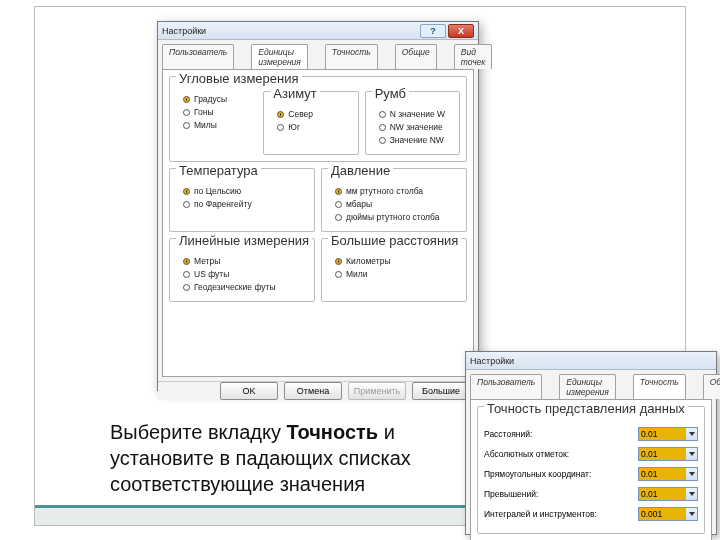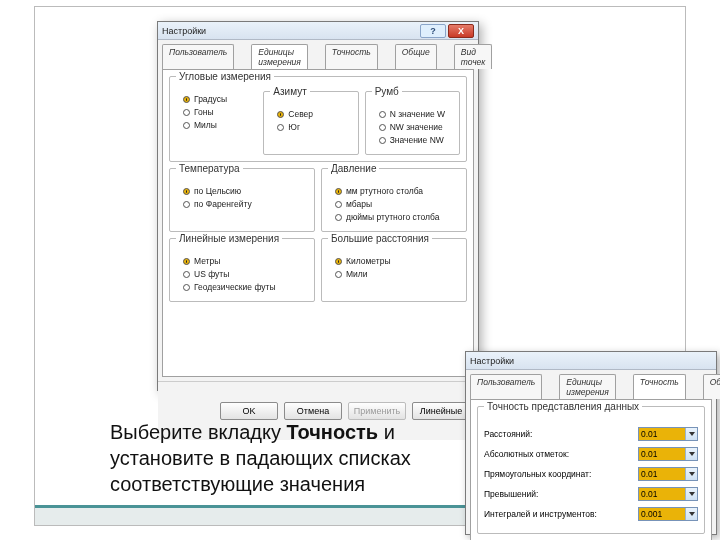--- a/index.html
+++ b/index.html
@@ -14,28 +14,28 @@
   .tbtn { width: 26px; height: 14px; margin-left: 2px; display:flex;align-items:center;justify-content:center;font-size:9px;font-weight:bold;border-radius:2px; }
   .help-btn { background:#dfeffd;border:1px solid #8aa5c9;color:#2b4c77; }
   .close-btn { background: linear-gradient(#e67c6a,#c83a27); border:1px solid #8a2a1d; color:#fff; }
 
   .tabs { display:flex; gap:16px; padding: 4px 4px 0 4px; font-style: italic; }
   .tab { padding: 2px 6px; border:1px solid #a0a0a0; border-bottom:none; background:#f7f7f7; font-size:8.5px;color:#333; margin-right:1px; border-radius:2px 2px 0 0; }
   .tab.active { background:#fff; }
   .tabbody { margin: 0 4px 4px 4px; border:1px solid #a0a0a0; background:#fff; padding:6px; height: 308px; }
 
   .grp { border:1px solid #bbb; border-radius:2px; padding: 14px 6px 6px 6px; position:relative; margin-bottom:6px; }
-  .grp .lg { position:absolute; top:-6px; left:6px; background:#fff; padding:0 3px; font-size:10px; color:#333; }
+  .grp .lg { position:absolute; top:-6px; left:6px; background:#fff; padding:0 3px; font-size:13px; color:#333; }
   .row-flex { display:flex; gap:6px; }
   .col { flex:1; min-width:0; }
   .radio { display:flex; align-items:center; gap:4px; font-size:8.5px; color:#222; margin:3px 7px; }
   .radio .r { width:7px; height:7px; border:1px solid #555; border-radius:50%; display:flex;align-items:center;justify-content:center; flex-shrink:0; }
   .radio .r.sel::after { content:""; width:3px; height:3px; background:#222; border-radius:50%; }
 
-  .btnrow { display:flex; gap:6px; justify-content:flex-end; padding: 20px 8px; border-top:1px solid #ccc; background:#f3f3f3; }
+  .btnrow { display:flex; gap:6px; justify-content:flex-end; padding: 0 8px; border-top:1px solid #ccc; background:#f3f3f3; }
   .btn { min-width:58px; height:18px; border:1px solid #8b8b8b; background:linear-gradient(#fefefe,#e3e3e3); font-size:9px; display:flex;align-items:center;justify-content:center; border-radius:2px; }
   .btn.disabled { color:#9a9a9a; border-color:#bcbcbc; }
 
   
   .dialog2 { position: absolute; left: 430px; top: 344px; width: 252px; height: 184px; background:#f3f3f3; border:1px solid #7a7a7a; box-shadow:3px 3px 8px rgba(0,0,0,.3); }
   .grp2 { margin:0 4px 4px 4px; border:1px solid #a0a0a0; background:#fff; padding:6px; height:160px; }
   .precrow { display:flex; align-items:center; margin:6px 0; }
   .precrow .lbl { flex:1; font-size:8.5px; }
   .sel { width:60px; height:14px; border:1px solid #7793b8; background:#eab308; display:flex; align-items:center; font-size:8.5px; padding:0 2px; position:relative; }
   .sel .arrow { position:absolute; right:0; top:0; width:12px; height:100%; background:linear-gradient(#eaf3fc,#cfe1f4); border-left:1px solid #99b4d1; display:flex;align-items:center;justify-content:center; }
@@ -168,21 +168,21 @@
               <span>Мили</span>
             </div>
         </div>
       </div>
 
     </div>
     <div class="btnrow">
       <div class="btn">OK</div>
       <div class="btn">Отмена</div>
       <div class="btn disabled">Применить</div>
-      <div class="btn">Линейные</div>
+      <div class="btn">Большие</div>
     </div>
   </div>
 
   <div class="caption">
     <span>Выберите вкладку </span><b>Точность</b><span> и установите в падающих списках соответствующие значения точности:</span>
   </div>
 
   <div class="bottom-band"></div>
 
   <div class="dialog2">

